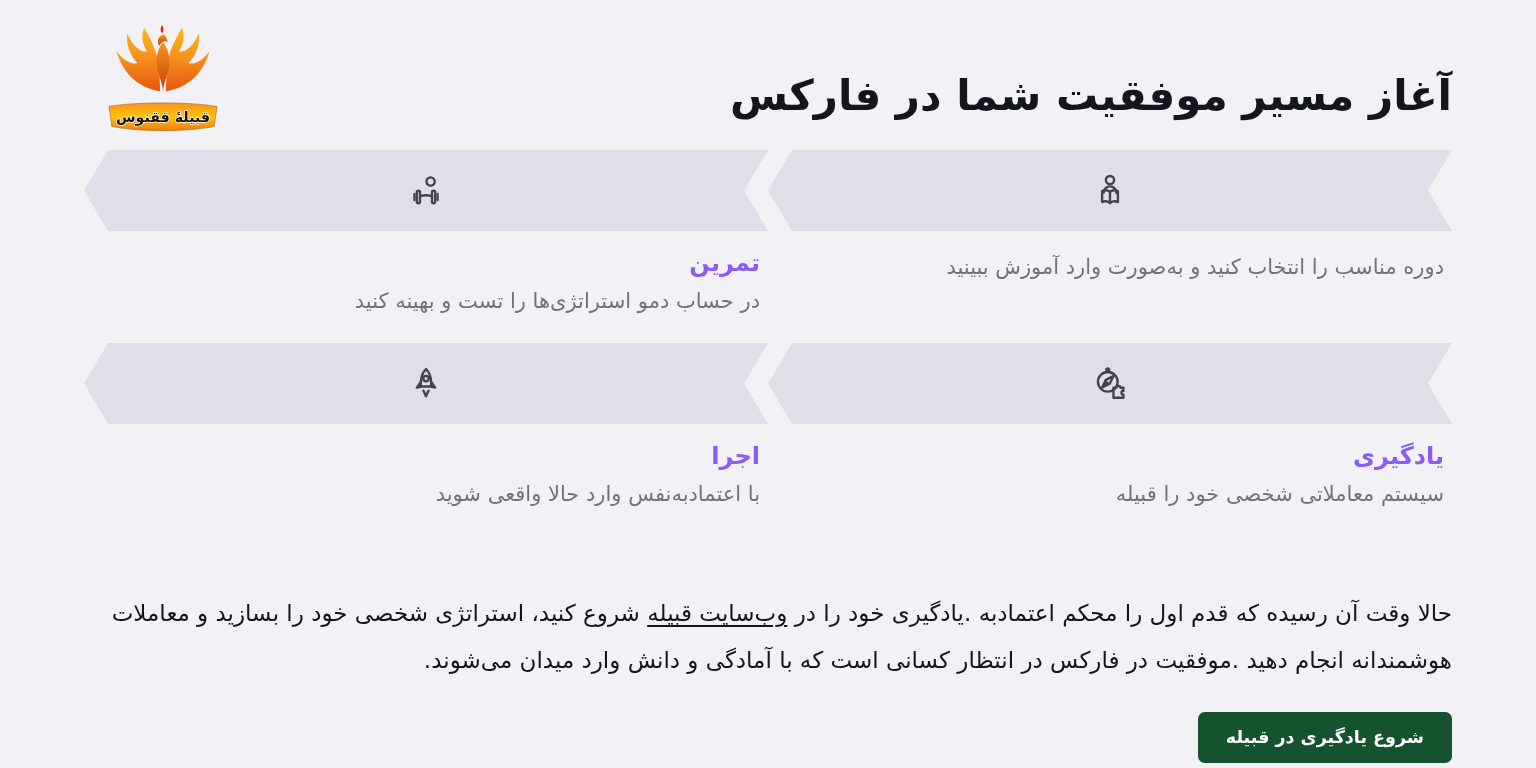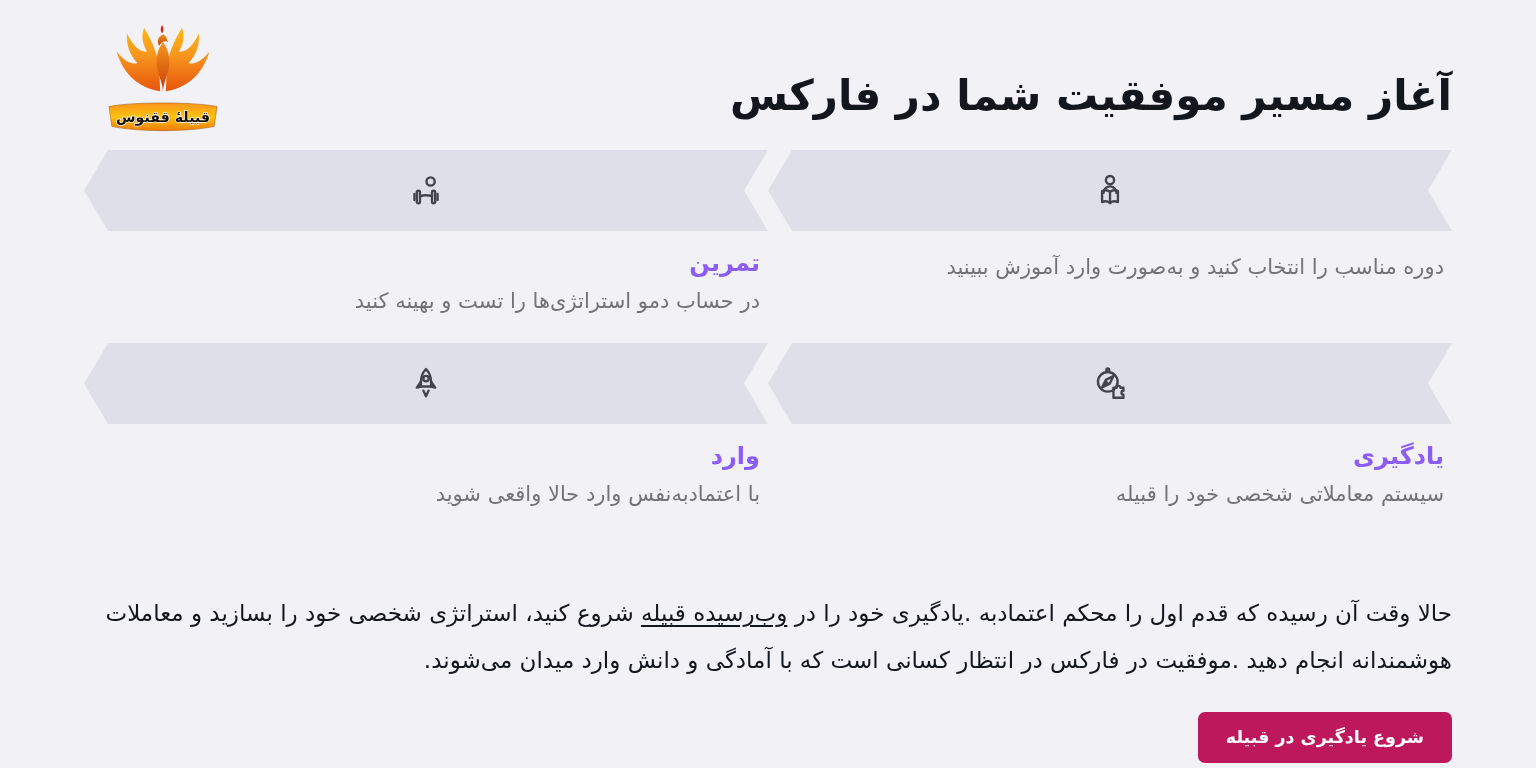--- a/index.html
+++ b/index.html
@@ -37,21 +37,21 @@
   .step-desc { font-size:21px; color:#737373; line-height:32px; margin-top:5px; }
 
   
   .closing { margin-top:70px; font-size:23px; line-height:47px; text-align:right; color:#14161e; }
   .closing a { color:#14161e; text-decoration:underline; text-underline-offset:4px; cursor:pointer; }
 
   
   .cta-row { margin-top:28px; text-align:right; }
   .cta-button {
     display:inline-block;
-    background:#be185d; color:#ffffff;
+    background:#14532d; color:#ffffff;
     font-family:"DejaVu Sans", sans-serif;
     font-size:17.5px; font-weight:bold;
     border:none; border-radius:7px;
     padding:15px 28px; line-height:21px;
     cursor:pointer;
   }
 </style>
 </head>
 <body>
 
@@ -135,25 +135,25 @@
         <path d="M15.2 10.6 L17.8 14.3 L15.2 13.6"></path>
         <path d="M10.4 16.2 L12 19.8 L13.6 16.2"></path>
       </svg>
     </div>
 
     <div class="step-text">
       <div class="step-title">یادگیری</div>
       <div class="step-desc">سیستم معاملاتی شخصی خود را قبیله</div>
     </div>
     <div class="step-text">
-      <div class="step-title">وارد</div>
+      <div class="step-title">اجرا</div>
       <div class="step-desc">با اعتمادبه‌نفس وارد حالا واقعی شوید</div>
     </div>
 
   </div>
 
-  <p class="closing"><span>حالا وقت آن رسیده که قدم اول را محکم اعتمادبه .یادگیری خود را در </span><a>وب‌رسیده قبیله</a><span> شروع کنید، استراتژی شخصی خود را بسازید و معاملات هوشمندانه انجام دهید .موفقیت در فارکس در انتظار کسانی است که با آمادگی و دانش وارد میدان می‌شوند.</span></p>
+  <p class="closing"><span>حالا وقت آن رسیده که قدم اول را محکم اعتمادبه .یادگیری خود را در </span><a>وب‌سایت قبیله</a><span> شروع کنید، استراتژی شخصی خود را بسازید و معاملات هوشمندانه انجام دهید .موفقیت در فارکس در انتظار کسانی است که با آمادگی و دانش وارد میدان می‌شوند.</span></p>
 
   <div class="cta-row">
     <button class="cta-button">شروع یادگیری در قبیله</button>
   </div>
 
 </div>
 
 </body></html>

